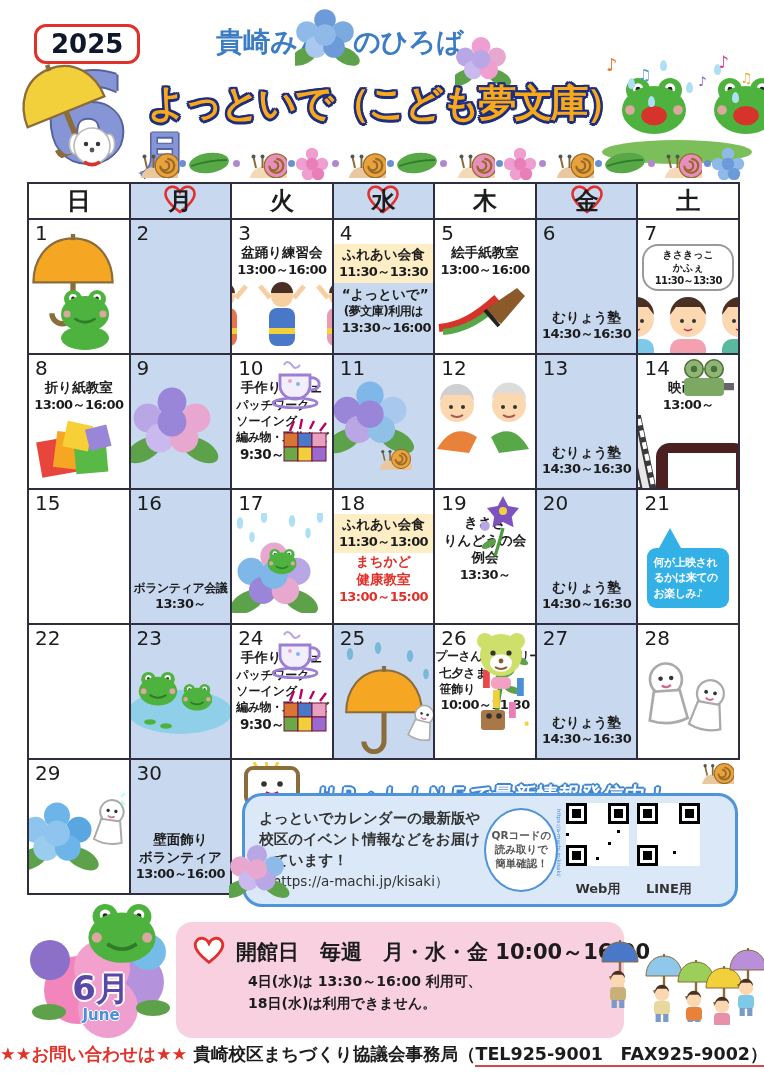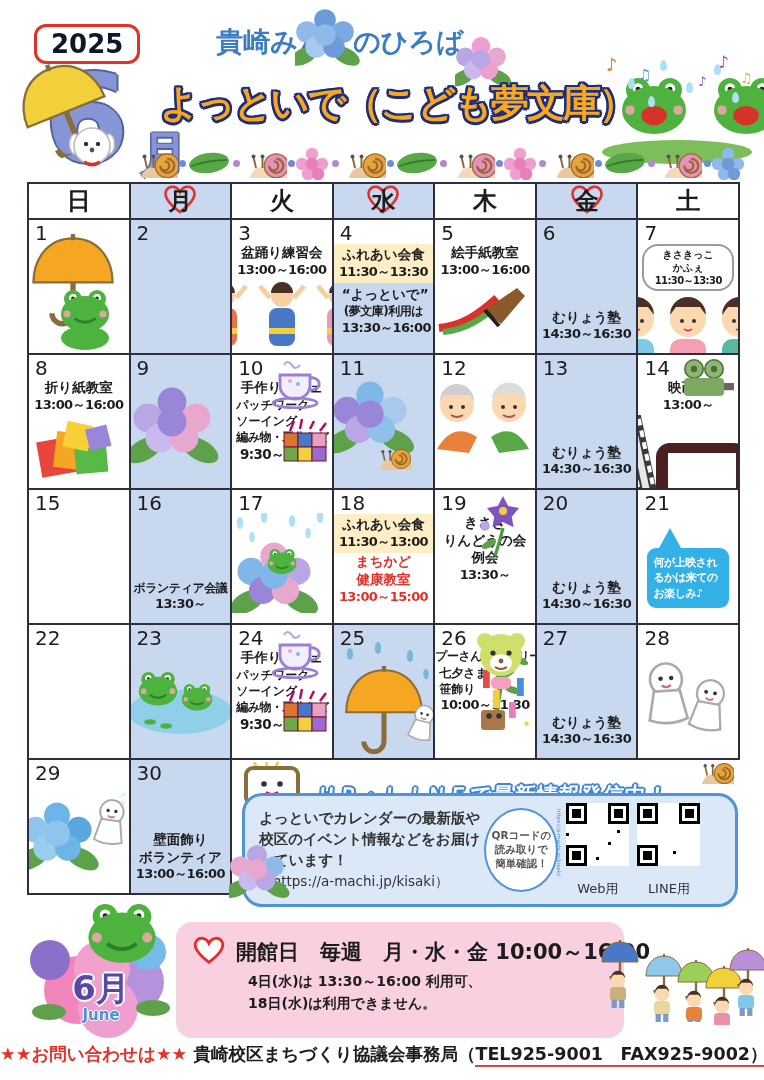--- a/index.html
+++ b/index.html
@@ -5,21 +5,21 @@
   html,body{margin:0;padding:0;background:#fff}
   .page{position:relative;width:764px;height:1080px;background:#fff;overflow:hidden;
         font-family:"DejaVu Sans","Liberation Sans",sans-serif;color:#1c1c1c}
   .ico{display:inline-flex;line-height:0}
 
   
   .year-badge{position:absolute;left:34px;top:24px;border:3.5px solid #e23128;border-radius:12px;
     padding:2px 14px;color:#0f172a;font-size:26px;font-weight:bold;background:#fff}
   .subtitle{position:absolute;left:170px;top:24px;width:340px;text-align:center;font-size:27px;font-weight:bold;
     color:#3b7cc4;text-shadow:2px 0 #fff,-2px 0 #fff,0 2px #fff,0 -2px #fff,2px 2px #fff,-2px -2px #fff}
-  .main-title{position:absolute;left:135px;top:78px;width:500px;text-align:right;font-size:38px;font-weight:bold;
+  .main-title{position:absolute;left:135px;top:78px;width:500px;text-align:center;font-size:38px;font-weight:bold;
     color:#f7a81b;letter-spacing:-2px;
     text-shadow:2.5px 0 #1e2d7d,-2.5px 0 #1e2d7d,0 2.5px #1e2d7d,0 -2.5px #1e2d7d,
     2px 2px #1e2d7d,-2px -2px #1e2d7d,2px -2px #1e2d7d,-2px 2px #1e2d7d}
   .month-six{position:absolute;left:44px;top:58px;font-size:122px;line-height:1;font-weight:bold;color:#8695d5;
     text-shadow:2px 0 #55629e,-2px 0 #55629e,0 2px #55629e,0 -2px #55629e}
   .month-kanji{position:absolute;left:140px;top:122px;font-size:48px;font-weight:bold;color:#8695d5;
     text-shadow:1.5px 0 #55629e,-1.5px 0 #55629e,0 1.5px #55629e,0 -1.5px #55629e}
   .month-umbrella{position:absolute;left:14px;top:56px;transform:rotate(-22deg)}
   .month-puppy{position:absolute;left:66px;top:122px}
   .frogs{position:absolute;right:8px;top:52px;width:158px;height:112px}
@@ -74,21 +74,21 @@
     1.5px 1.5px #3f86d2,-1.5px -1.5px #3f86d2,1.5px -1.5px #3f86d2,-1.5px 1.5px #3f86d2}
   .promo-box{position:absolute;left:10px;right:2px;top:33px;height:114px;background:#dbe8f8;
     border:3px solid #4f93d9;border-radius:20px;display:flex;align-items:center;padding:4px 8px 4px 14px;box-sizing:border-box}
   .promo-text{font-size:14.5px;font-weight:bold;color:#333;line-height:1.45;white-space:nowrap}
   .promo-text .url{font-weight:normal;font-size:13.5px}
   .qr-oval{flex:none;width:74px;height:84px;background:#fff;border:2px solid #4f93d9;border-radius:50%;
     display:flex;align-items:center;justify-content:center;text-align:center;font-size:10.5px;font-weight:bold;
     color:#555;padding:4px;box-sizing:border-box;margin:0 4px}
   .qr-wrap{position:relative;text-align:center;margin:0 4px}
   .qr-url{position:absolute;left:-10px;top:6px;writing-mode:vertical-rl;font-size:5.5px;color:#4a90d9;letter-spacing:0}
-  .qr-label{font-size:13px;font-weight:normal;color:#333;margin-top:10px}
+  .qr-label{font-size:13px;font-weight:bold;color:#333;margin-top:10px}
   .promo-snail{position:absolute;right:6px;top:-2px}
   .promo-flower{position:absolute;left:-16px;bottom:-12px}
 
   
   .june-badge{position:absolute;left:26px;top:900px;width:150px;height:150px}
   .jb-c{position:absolute;border-radius:50%}
   .jb-frog{position:absolute;left:50px;top:0}
   .jb-month{position:absolute;left:0;width:150px;top:66px;text-align:center;font-size:34px;font-weight:bold;color:#5948a8;
     text-shadow:2px 0 #fff,-2px 0 #fff,0 2px #fff,0 -2px #fff}
   .jb-en{position:absolute;left:0;width:150px;top:106px;text-align:center;font-size:15px;font-weight:bold;color:#4a90d9;

